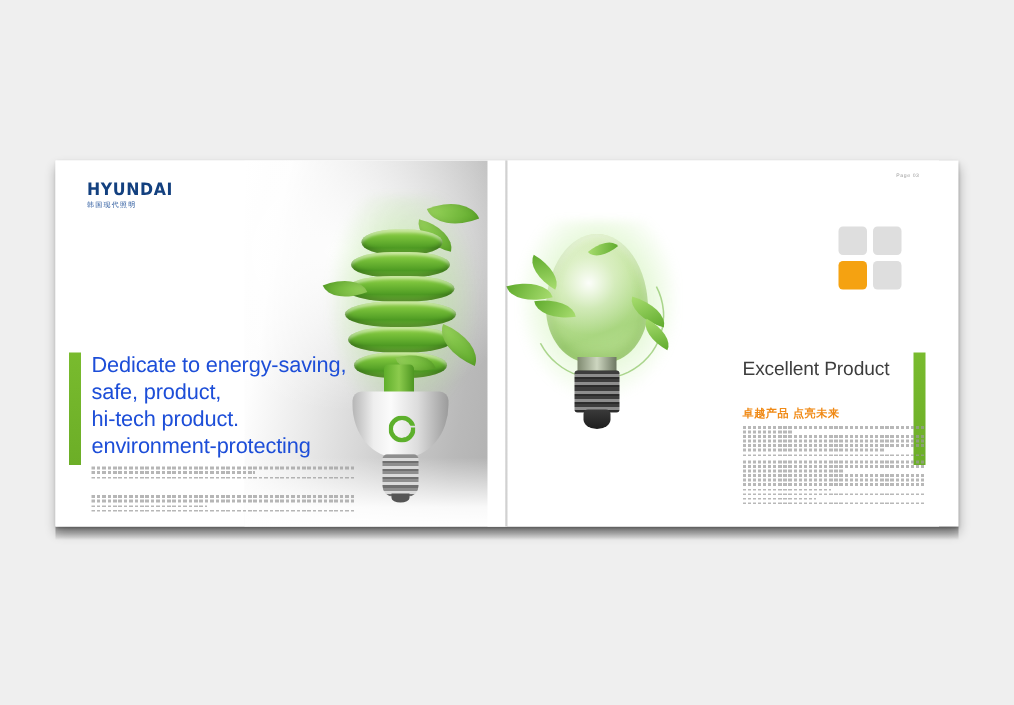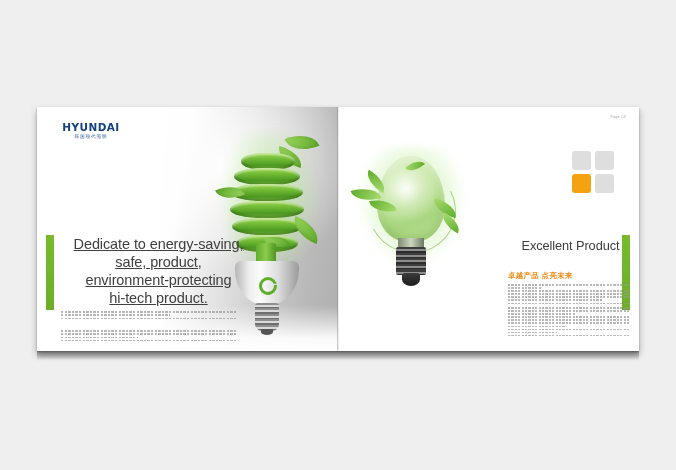--- a/index.html
+++ b/index.html
@@ -11,31 +11,30 @@
   }
   #stage { position:relative; width:676px; height:470px; background:#efefef; }
 
   
   .spread {
     position:absolute;
     left:37px; top:107px;
     width:602px; height:244px;
     background:#ffffff;
     box-shadow:0 4px 7px rgba(0,0,0,.30), 0 1px 2px rgba(0,0,0,.25);
-    text-align:center;
   }
   .spread-shadow {
     position:absolute;
     left:37px; top:351px;
     width:602px; height:9px;
     background:linear-gradient(180deg,#9a9a9a 0%,#b8b8b8 45%,#d8d8d8 80%,#efefef 100%);
   }
   .page { position:absolute; top:0; height:244px; background:#fff; overflow:hidden; }
   .page-left  { left:0;     width:301px; }
-  .page-right { left:301px; width:301px; }
+  .page-right { left:288px; width:301px; }
   .gutter {
     position:absolute; left:300px; top:0; width:2px; height:244px;
     background:linear-gradient(90deg,rgba(130,130,130,.55),rgba(255,255,255,0));
     z-index:9;
   }
 
   
   .left-bg {
     position:absolute; right:0; top:0; width:175px; height:244px;
     background:
@@ -59,21 +58,21 @@
     font-size:4.6px; letter-spacing:.9px;
     color:#1a4c96; line-height:1; white-space:nowrap;
   }
 
   .green-bar-left {
     position:absolute; left:9px; top:128px; width:8px; height:75px;
     background:linear-gradient(180deg,#79bb2e,#6cae27);
   }
   .headline-left {
     position:absolute; left:24px; top:128px; width:195px;
-    font-size:14.5px; line-height:18px; color:#404040; letter-spacing:-.1px;text-decoration:underline;
+    font-size:14.5px; line-height:18px; color:#1d4ed8; letter-spacing:-.1px;
   }
   .subhead-orange {
     position:absolute; left:24px; top:192px; width:200px;
     font-size:8.4px; font-weight:bold; letter-spacing:.2px;
     color:#f08a16; line-height:1.1; white-space:nowrap;
   }
   .microcopy { position:absolute; left:24px; width:175px; color:#8d8d8d; }
   .microcopy .ln {
     height:1.6px; margin-bottom:1.7px;
     background:repeating-linear-gradient(90deg,#9a9a9a 0 2.4px,rgba(255,255,255,0) 2.4px 3.6px);
@@ -261,22 +260,22 @@
         <div class="recycle2"></div>
         <div class="cfl-screw"></div>
         <div class="cfl-tip"></div>
         <span class="sr">green-cfl-spiral-bulb-with-leaves</span>
       </div>
 
       <div class="green-bar-left"></div>
       <div class="headline-left">
         <div>Dedicate to energy-saving,</div>
         <div>safe, product,</div>
+        <div>hi-tech product.</div>
         <div>environment-protecting</div>
-        <div>hi-tech product.</div>
       </div>
 
       <div class="microcopy micro-cn">
         <span class="sr">中文正文段落（微缩排版，不可辨识）</span>
         <div class="ln"></div>
         <div class="ln"></div>
         <div class="ln"></div>
       </div>
       <div class="microcopy micro-en">
         <span class="sr">English body paragraph (micro-type, illegible)</span>

